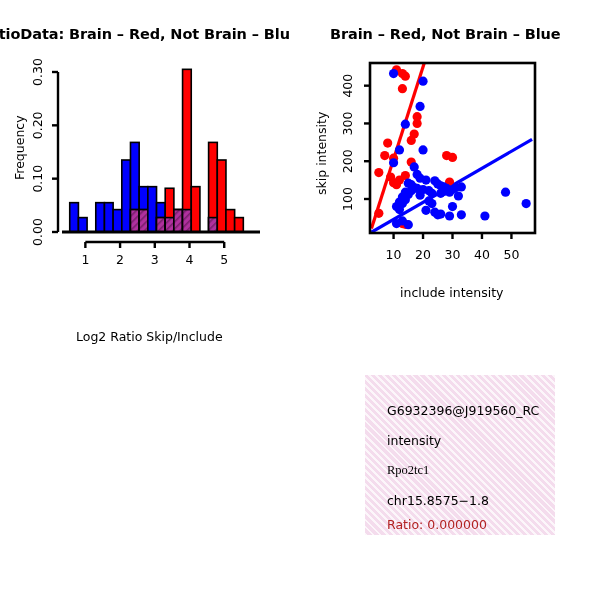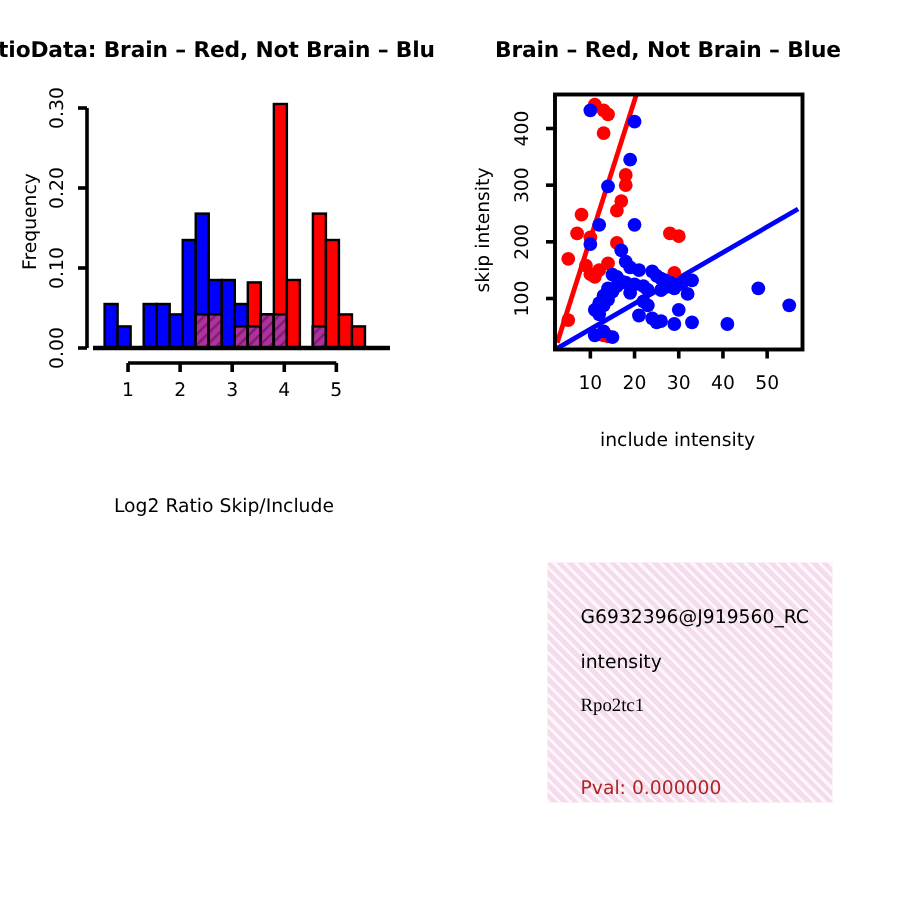--- a/index.html
+++ b/index.html
@@ -226,14 +226,15 @@
   
   
   
   
 </div>
 
 <div id="anno-panel" style="left: 365px; top: 375px; width: 190px; height: 160px;">
   <div class="anno-line" style="left:22px;top:28px;">G6932396@J919560_RC</div>
   <div class="anno-line" style="left:22px;top:58px;">intensity</div>
   <div class="anno-line" style="left:22px;top:88px;font-family:Liberation Serif, serif;">Rpo2tc1</div>
-  <div class="anno-line anno-pval" style="left:22px;top:142px;">Pval: 0.000000</div>
+  <div class="anno-line" style="left:22px;top:118px;">chr15.8575−1.8</div>
+  <div class="anno-line anno-pval" style="left:22px;top:142px;">Ratio: 0.000000</div>
 </div>
 
 </body></html>

